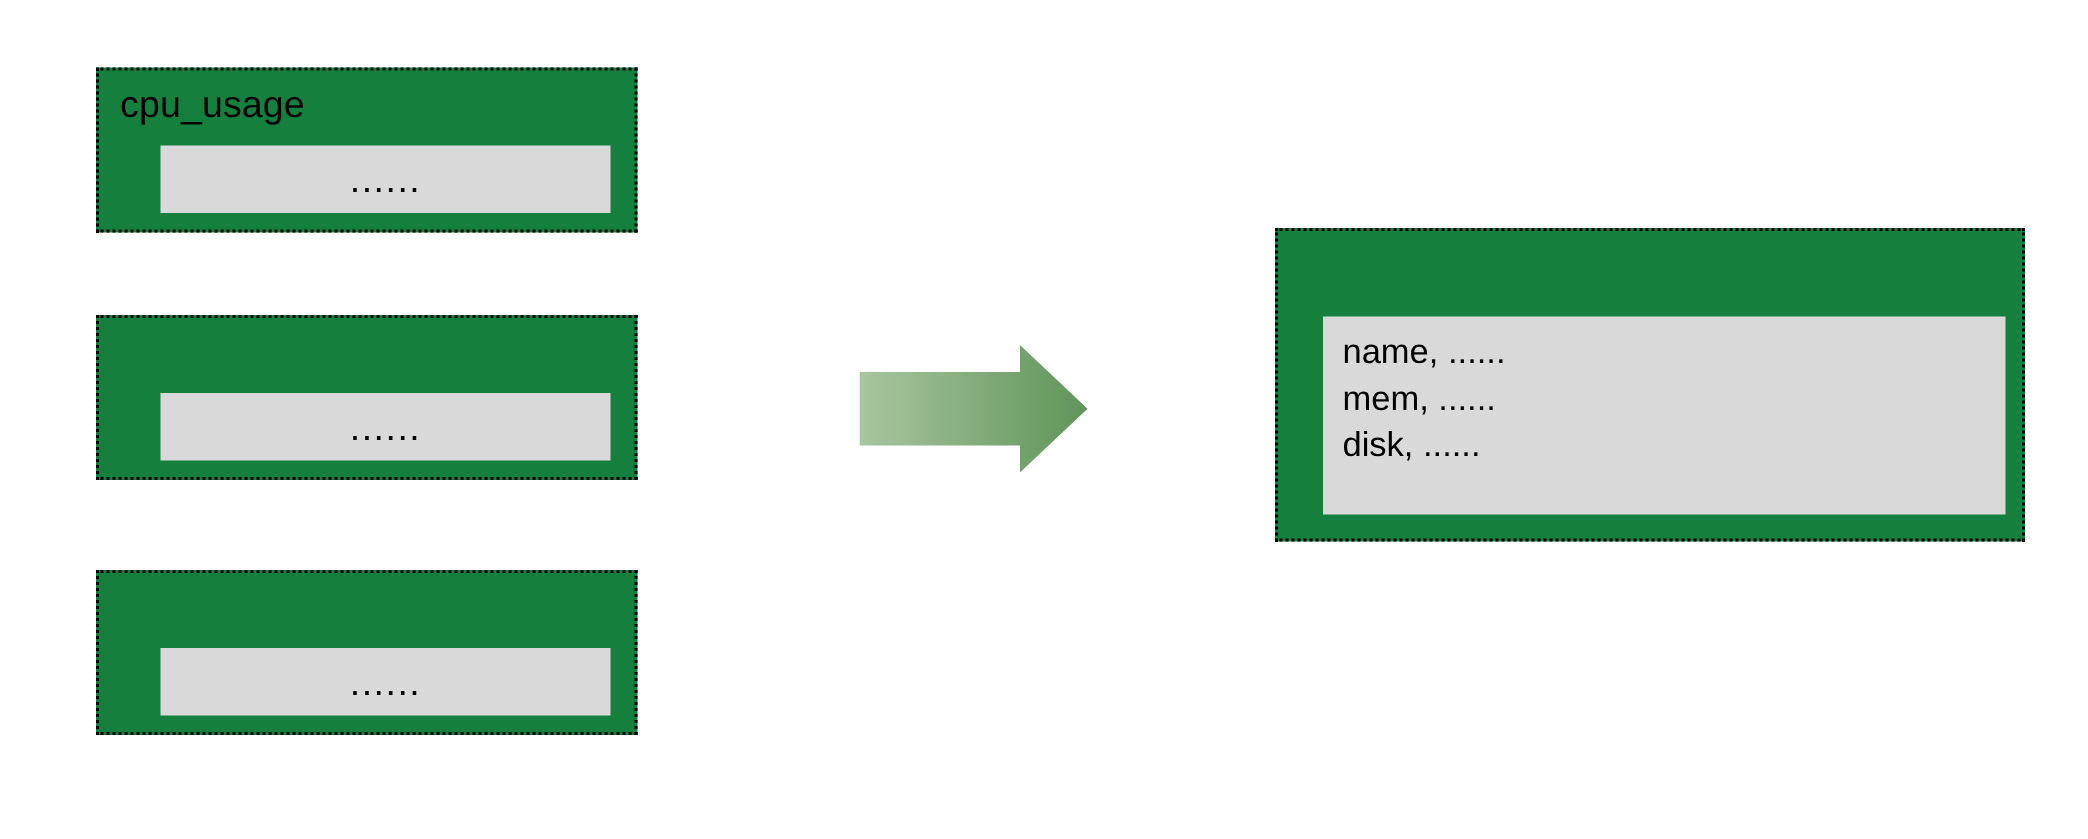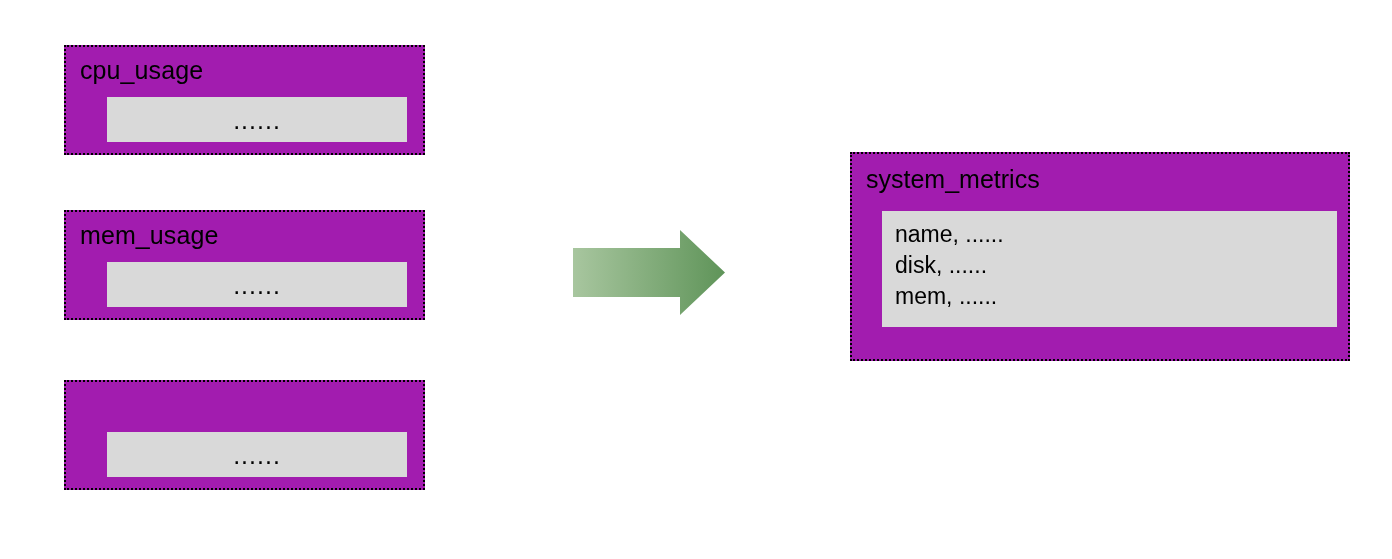--- a/index.html
+++ b/index.html
@@ -19,21 +19,21 @@
   .canvas {
     position: absolute;
     inset: 0;
   }
 
   
   .card {
     position: absolute;
     box-sizing: border-box;
     border: 2px dotted #000000;
-    background: #a21caf;
+    background: #15803d;
   }
   .source-card { left: 64px; width: 361px; height: 110px; }
   .source-card.c1 { top: 45px; }
   .source-card.c2 { top: 210px; }
   .source-card.c3 { top: 380px; }
 
   .card-title {
     position: absolute;
     left: 14px;
     top: 8px;
@@ -77,21 +77,21 @@
     left: 14px;
     top: 10px;
     font-size: 25px;
     line-height: 30px;
     white-space: nowrap;
   }
   .target-panel {
     left: 30px;
     top: 57px;
     width: 455px;
-    height: 116px;
+    height: 132px;
     padding: 8px 0 0 13px;
     box-sizing: border-box;
   }
   .target-row {
     font-size: 23px;
     line-height: 31px;
     white-space: nowrap;
   }
 
   
@@ -109,21 +109,20 @@
 <div class="canvas">
 
   <div class="card source-card c1">
     <div class="card-title">cpu_usage</div>
     <div class="panel source-panel">
       <div class="panel-dots">......</div>
     </div>
   </div>
 
   <div class="card source-card c2">
-    <div class="card-title">mem_usage</div>
     <div class="panel source-panel">
       <div class="panel-dots">......</div>
     </div>
   </div>
 
   <div class="card source-card c3">
     <div class="panel source-panel">
       <div class="panel-dots">......</div>
     </div>
   </div>
@@ -132,21 +131,20 @@
     <defs>
       <linearGradient id="arrowGrad" x1="0" y1="0" x2="1" y2="0">
         <stop offset="0%" stop-color="#a8c69f"></stop>
         <stop offset="100%" stop-color="#5f9459"></stop>
       </linearGradient>
     </defs>
     <polygon points="0,18 107,18 107,0 152,42.5 107,85 107,67 0,67" fill="url(#arrowGrad)"></polygon>
   </svg>
 
   <div class="card target-card">
-    <div class="target-title">system_metrics</div>
     <div class="panel target-panel">
       <div class="target-row">name, ......</div>
+      <div class="target-row">mem, ......</div>
       <div class="target-row">disk, ......</div>
-      <div class="target-row">mem, ......</div>
     </div>
   </div>
 
 </div>
 
 </body></html>

